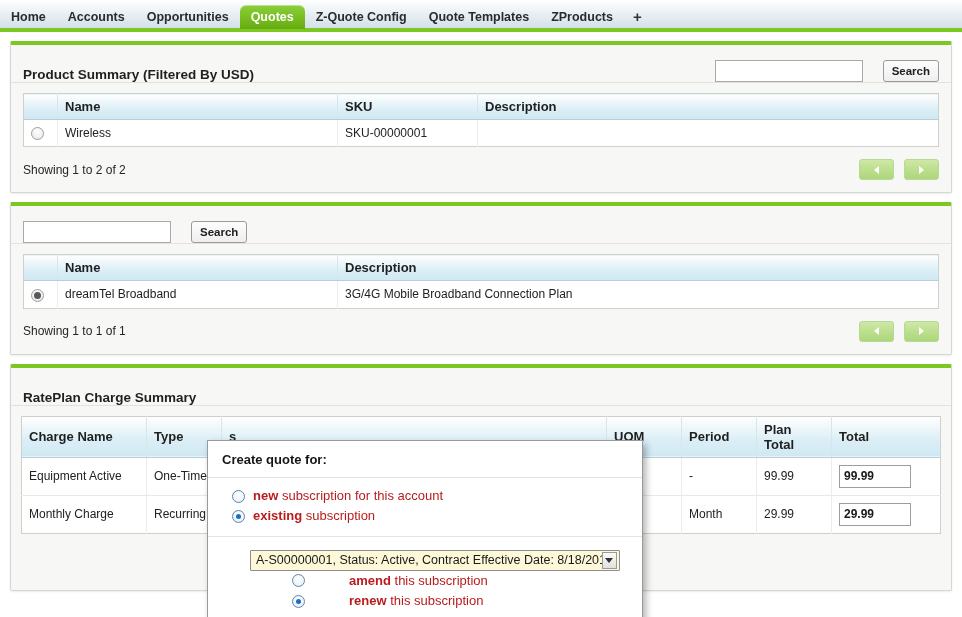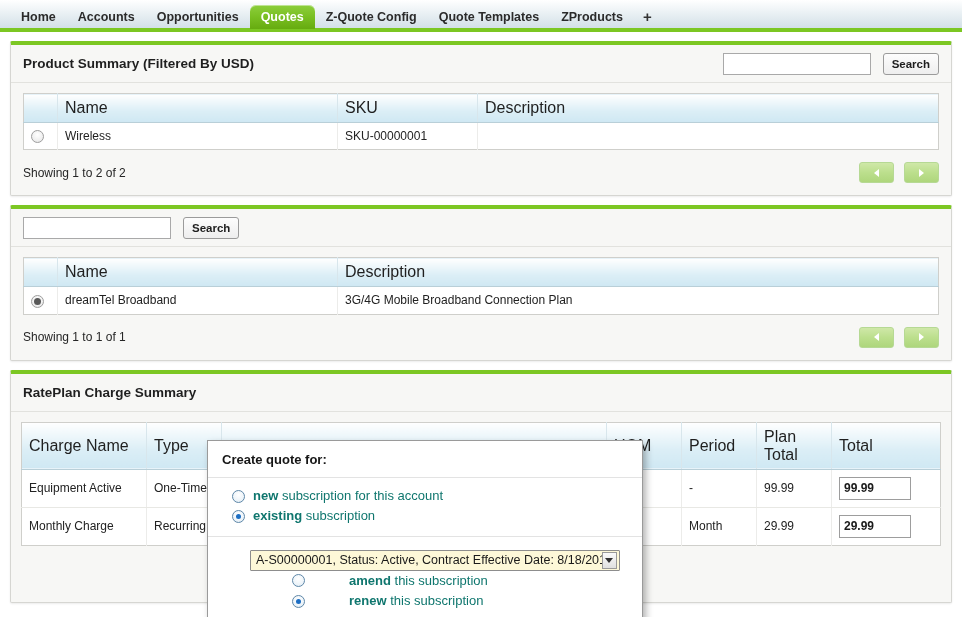--- a/index.html
+++ b/index.html
@@ -17,21 +17,20 @@
     overflow: hidden;
     position: relative;
   }
 
   
   .tabbar {
     position: relative;
     height: 32px;
     background: linear-gradient(to bottom, #ffffff 0%, #e6eef2 55%, #d3e0e7 100%);
     border-bottom: 4px solid #7cc723;
-    padding-left: 10px;
     box-sizing: border-box;
     white-space: nowrap;
   }
   .tab {
     display: inline-block;
     height: 24px;
     line-height: 24px;
     margin-top: 5px;
     padding: 0 11px;
     font-size: 12.5px;
@@ -67,35 +66,35 @@
     background: #f7f7f5;
     border: 1px solid #d6d6d2;
     border-top: 4px solid #7cc723;
     border-radius: 2px;
     box-shadow: 0 1px 2px rgba(0,0,0,.08);
     position: relative;
   }
   .panel-head {
     height: 38px;
     display: flex;
-    align-items: center;
-    padding: 13px 12px;
+    align-items: flex-end;
+    padding: 0 12px;
     border-bottom: 1px solid #e2e2de;
     box-sizing: border-box;
   }
   .panel-title {
     font-size: 13.5px;
     font-weight: bold;
     color: #1f1f1f;
     flex: 1 1 auto;
   }
   .search-wrap {
     display: flex;
     align-items: center;
-    gap: 12px;
+    gap: 20px;
   }
   .search-input {
     width: 140px;
     height: 18px;
     border: 1px solid #a9a9a9;
     background: #ffffff;
     font-family: "Liberation Sans", sans-serif;
     font-size: 11px;
     padding: 1px 3px;
     box-sizing: content-box;
@@ -121,22 +120,22 @@
     width: 100%;
     border-collapse: collapse;
     background: #ffffff;
     border: 1px solid #cfcfcb;
     table-layout: fixed;
   }
   .dt th {
     background: linear-gradient(to bottom, #ffffff 0%, #dbeef6 60%, #cfe8f3 100%);
     border-bottom: 1px solid #b9cfd8;
     border-right: 1px solid #d8e6ec;
-    font-size: 16px;
-    font-weight: normal;
+    font-size: 13px;
+    font-weight: bold;
     color: #1f1f1f;
     text-align: left;
     padding: 5px 7px;
     height: 19px;
     box-sizing: border-box;
   }
   .dt td {
     font-size: 12px;
     color: #222;
     padding: 6px 7px;
@@ -258,21 +257,21 @@
     padding: 8px 14px 9px 14px;
     border-bottom: 1px solid #e3e3e3;
   }
   .modal-section.last { border-bottom: none; padding-bottom: 22px; }
   .opt-row {
     display: flex;
     align-items: center;
     gap: 8px;
     padding: 3px 0 3px 10px;
     font-size: 13px;
-    color: #0f766e;
+    color: #b91c1c;
   }
   .opt-row b { font-weight: bold; }
   .opt-row .txt { line-height: 1.1; }
   .sub-select-row { padding: 5px 0 0 28px; }
   .sub-select {
     width: 370px;
     height: 21px;
     background: #fdf8d8;
     border: 1px solid #8d8d8d;
     border-radius: 1px;

